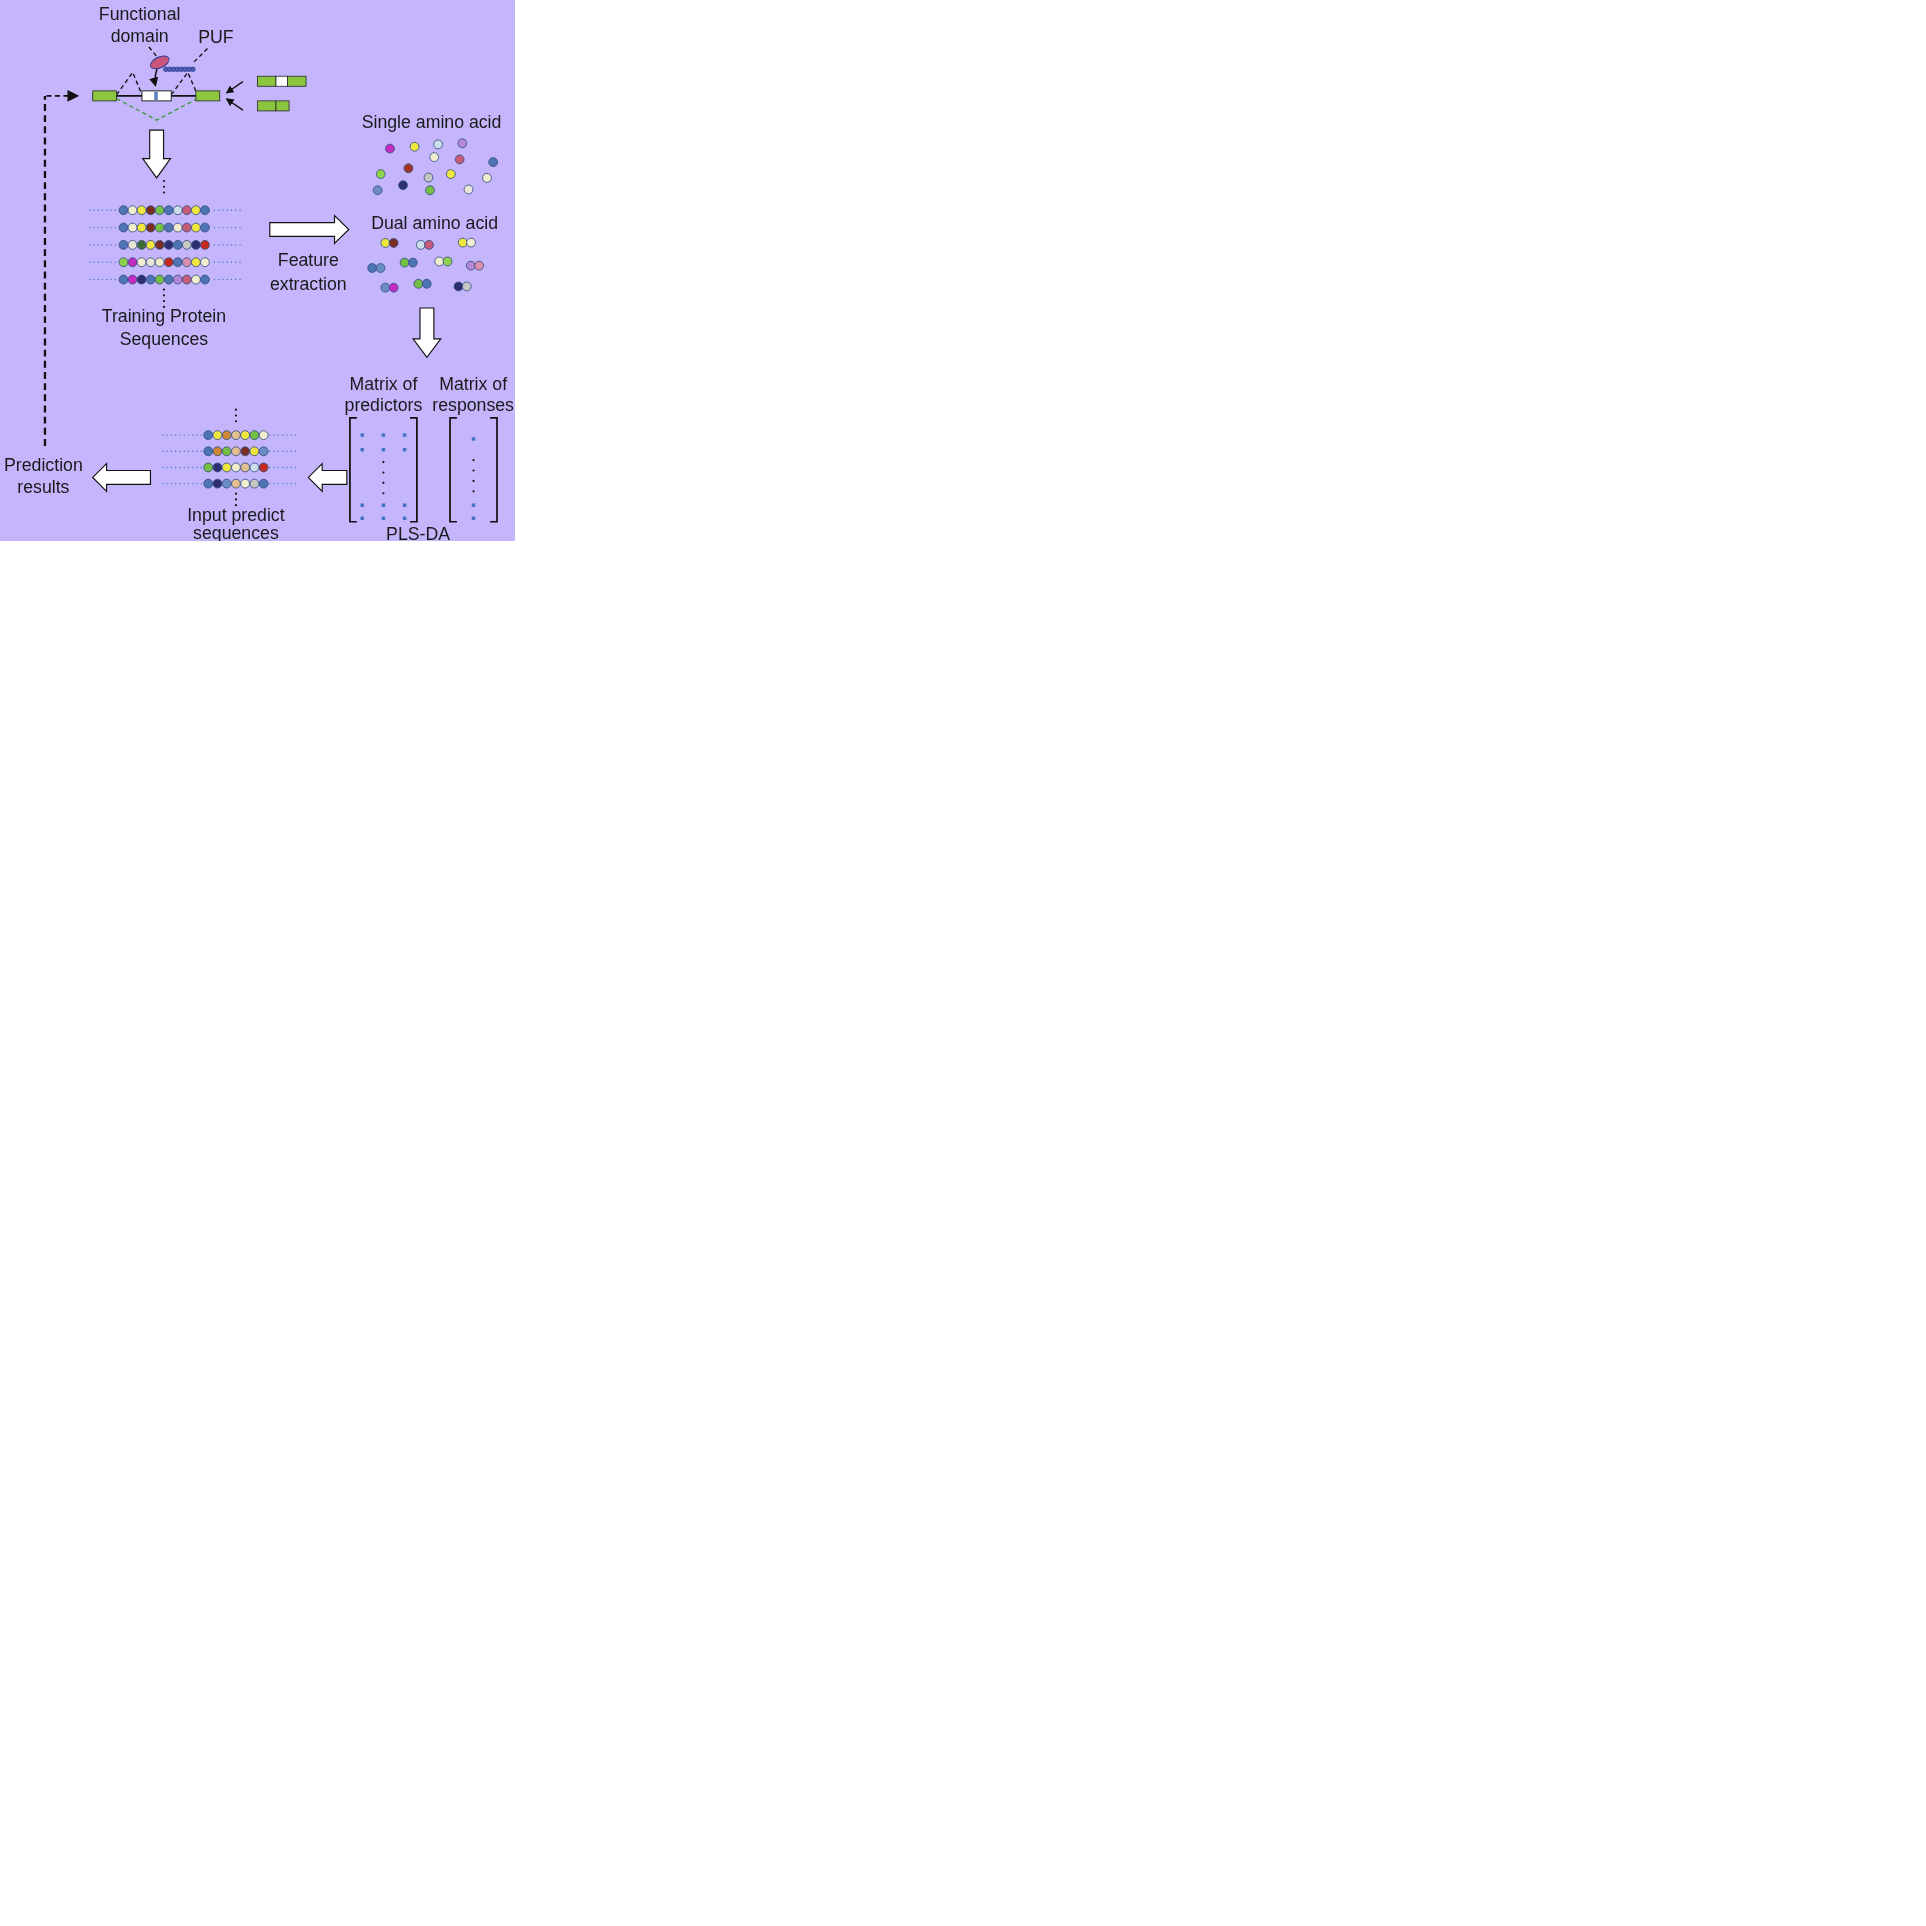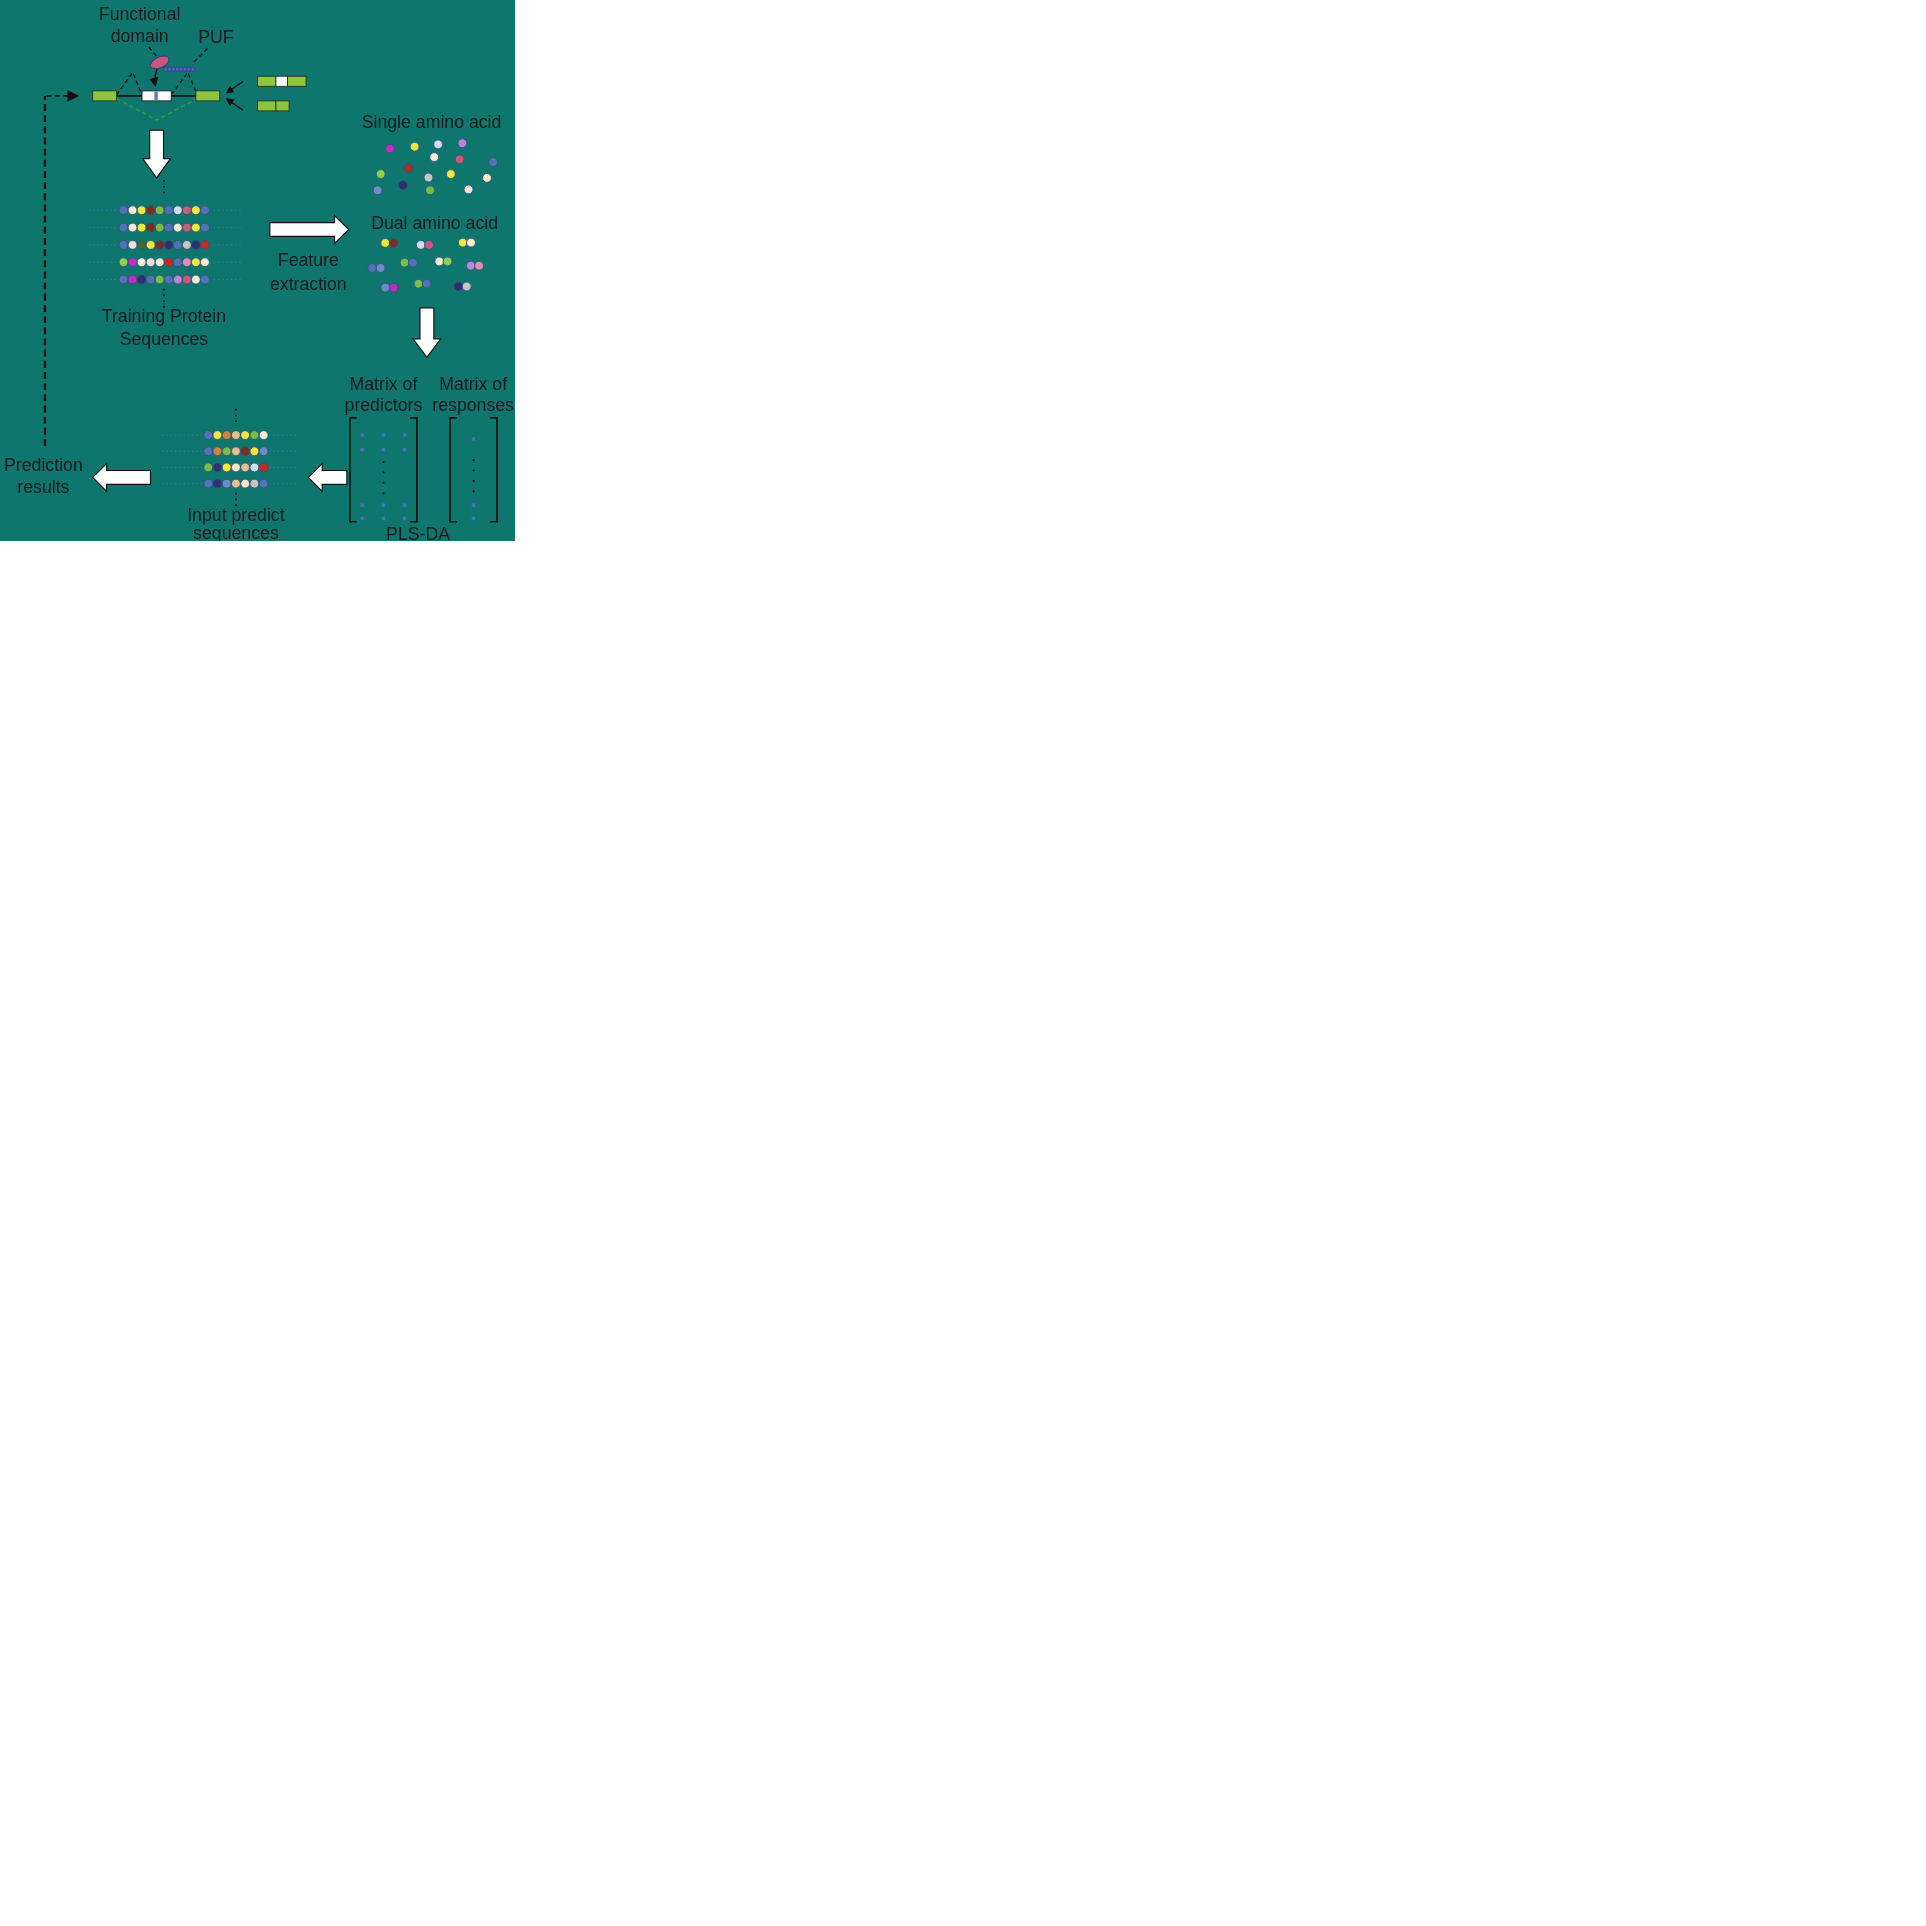--- a/index.html
+++ b/index.html
@@ -1,17 +1,17 @@
 <!DOCTYPE html>
 <html style="font-size:6.2px"><head>
 <meta charset="utf-8">
 <style>
   html,body{margin:0;padding:0;background:#fff;}
   .canvas{
-    width:515px;height:541px;background:#0f766e;position:relative;
+    width:515px;height:541px;background:#c4b5fd;position:relative;
     font-family:"Liberation Sans", sans-serif;
   }
   svg text{
     fill:#1a1a1a;
     font-family:"Liberation Sans", sans-serif;
     font-size:46px;
   }
 </style>
 </head>
 <body>

